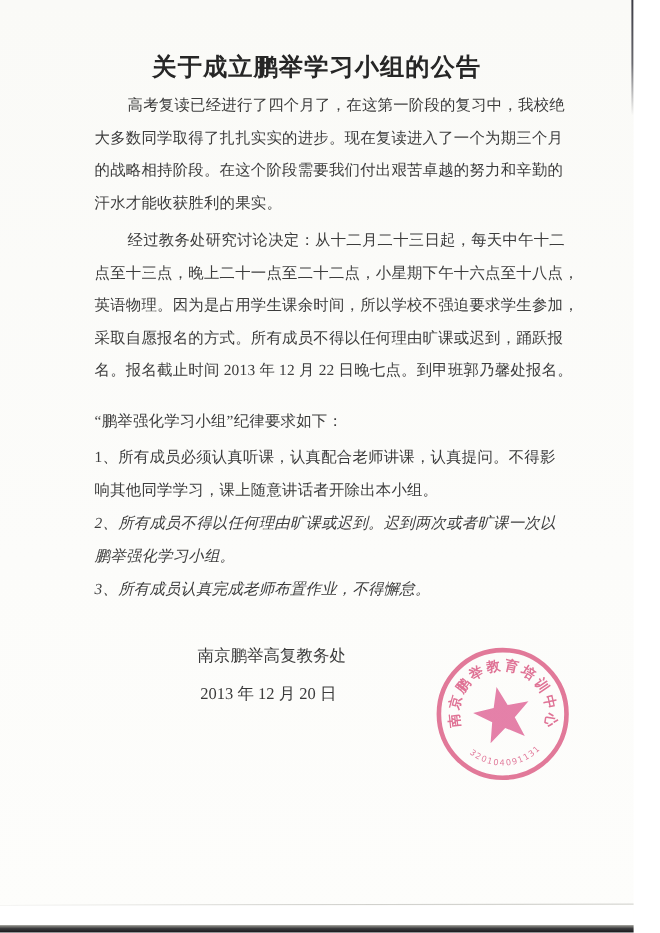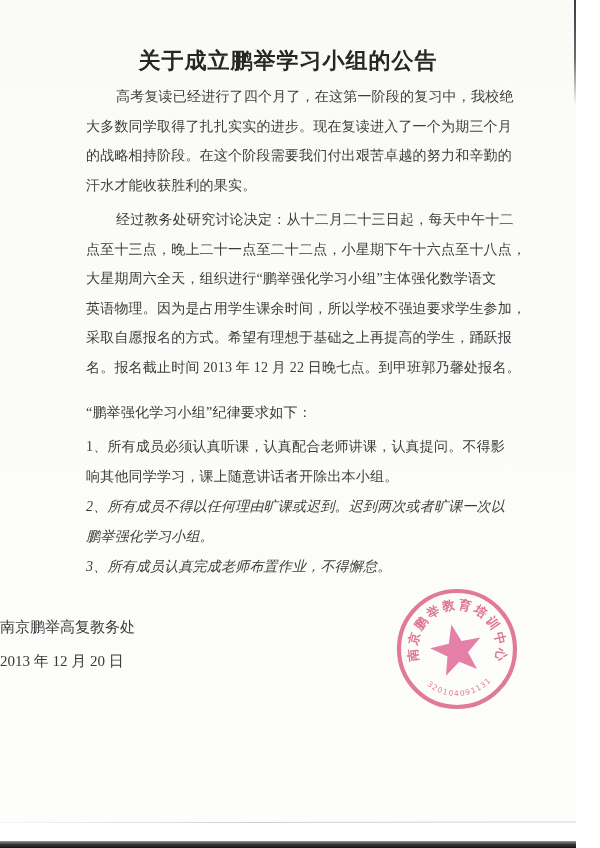--- a/index.html
+++ b/index.html
@@ -26,21 +26,21 @@
   .para-2{margin-top:5px;}
   .line{height:29.5px;line-height:29.5px;white-space:nowrap;}
   .indent{padding-left:30px;}
   .rules-heading{margin-top:16px;}
   .rule{margin-top:4px;}
   .rule .line{height:30px;line-height:30px;}
   .rule-2,.rule-3{margin-top:0;font-style:italic;}
   .sig-block{
     margin-top:32px;
     padding-right:82px;
-    text-align:left;
+    text-align:center;
     font-size:15px;color:#3a3a3a;
     position:relative;z-index:2;
   }
   .sig-line{height:26px;line-height:26px;}
   .date-line{height:26px;line-height:26px;margin-top:8px;padding-right:6px;}
   .seal{
     position:absolute;left:386px;top:578px;width:142px;height:142px;
     z-index:3;mix-blend-mode:multiply;pointer-events:none;
   }
   .seal svg{display:block;}
@@ -73,23 +73,22 @@
     <div class="para para-1">
       <div class="line indent">高考复读已经进行了四个月了，在这第一阶段的复习中，我校绝</div>
       <div class="line">大多数同学取得了扎扎实实的进步。现在复读进入了一个为期三个月</div>
       <div class="line">的战略相持阶段。在这个阶段需要我们付出艰苦卓越的努力和辛勤的</div>
       <div class="line">汗水才能收获胜利的果实。</div>
     </div>
 
     <div class="para para-2">
       <div class="line indent">经过教务处研究讨论决定：从十二月二十三日起，每天中午十二</div>
       <div class="line">点至十三点，晚上二十一点至二十二点，小星期下午十六点至十八点，</div>
-      <div class="line">大星期周六全天，组织进行“鹏举强化学习小组”主体强化数学语文</div>
       <div class="line">英语物理。因为是占用学生课余时间，所以学校不强迫要求学生参加，</div>
-      <div class="line">采取自愿报名的方式。希望有理想于基础之上再提高的学生，踊跃报</div>
+      <div class="line">采取自愿报名的方式。所有成员不得以任何理由旷课或迟到，踊跃报</div>
       <div class="line">名。报名截止时间 2013 年 12 月 22 日晚七点。到甲班郭乃馨处报名。</div>
     </div>
 
     <div class="line rules-heading">“鹏举强化学习小组”纪律要求如下：</div>
 
     <div class="rule rule-1">
       <div class="line">1、所有成员必须认真听课，认真配合老师讲课，认真提问。不得影</div>
       <div class="line">响其他同学学习，课上随意讲话者开除出本小组。</div>
     </div>
 

